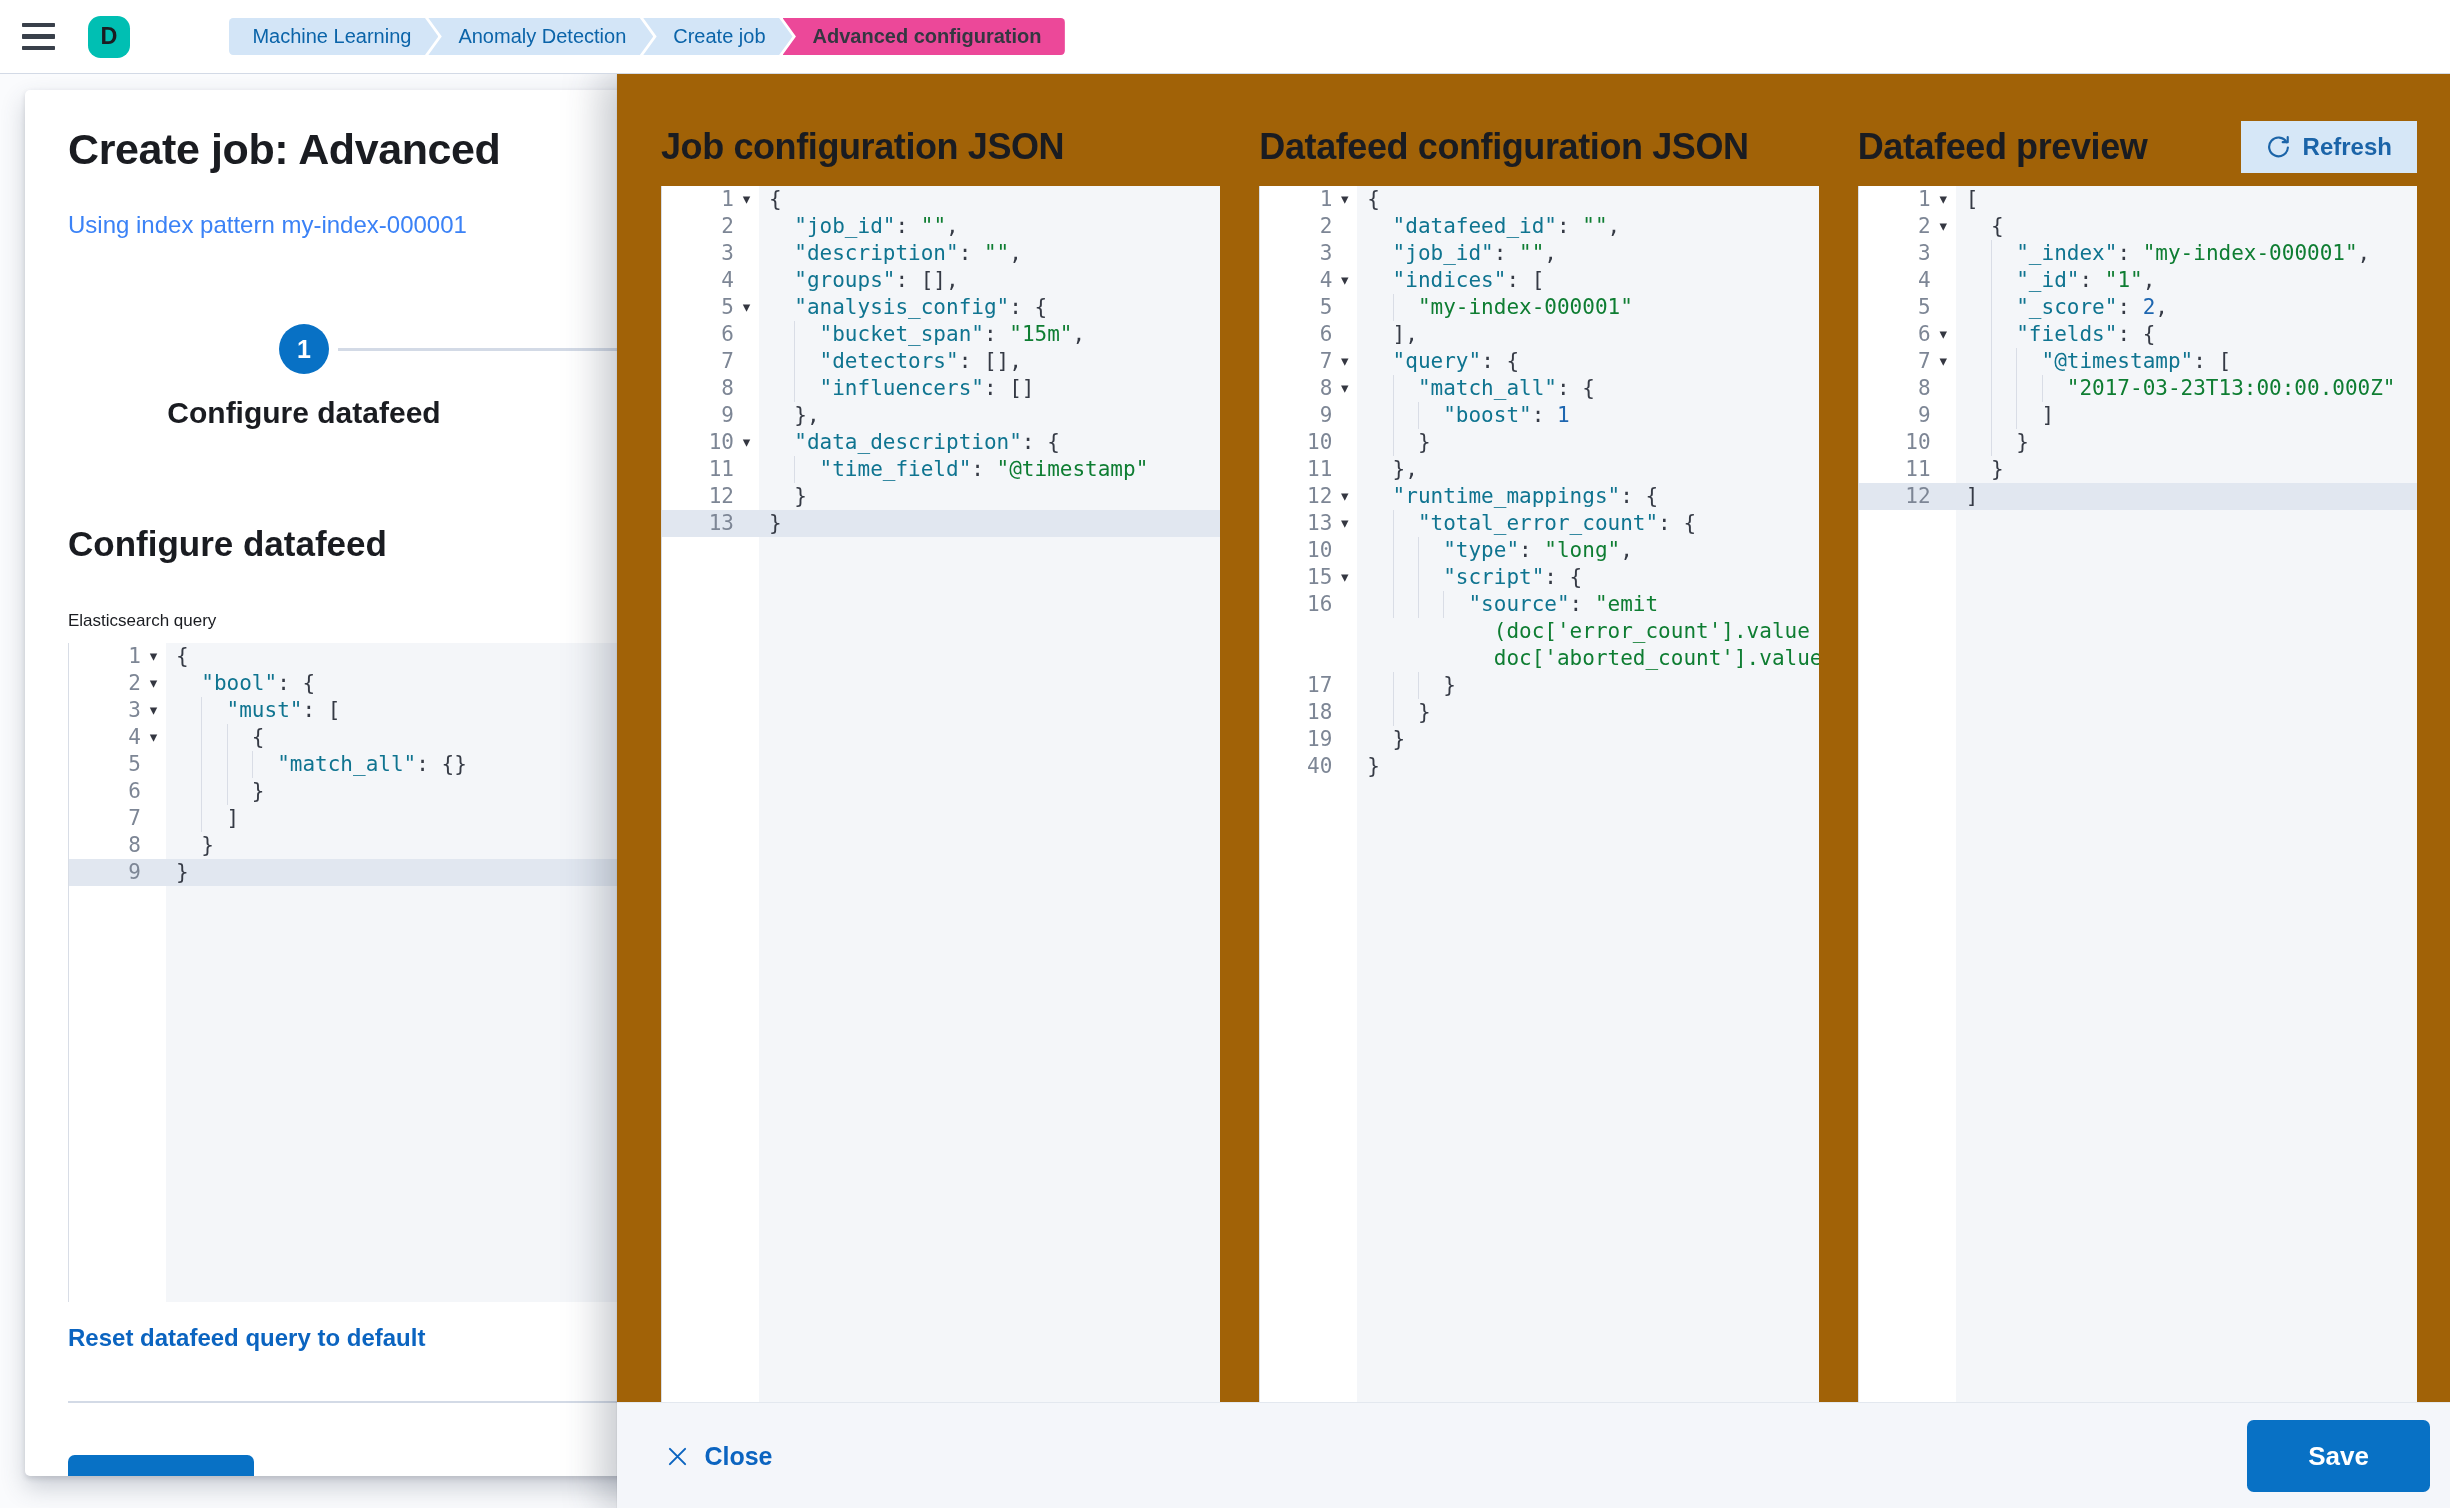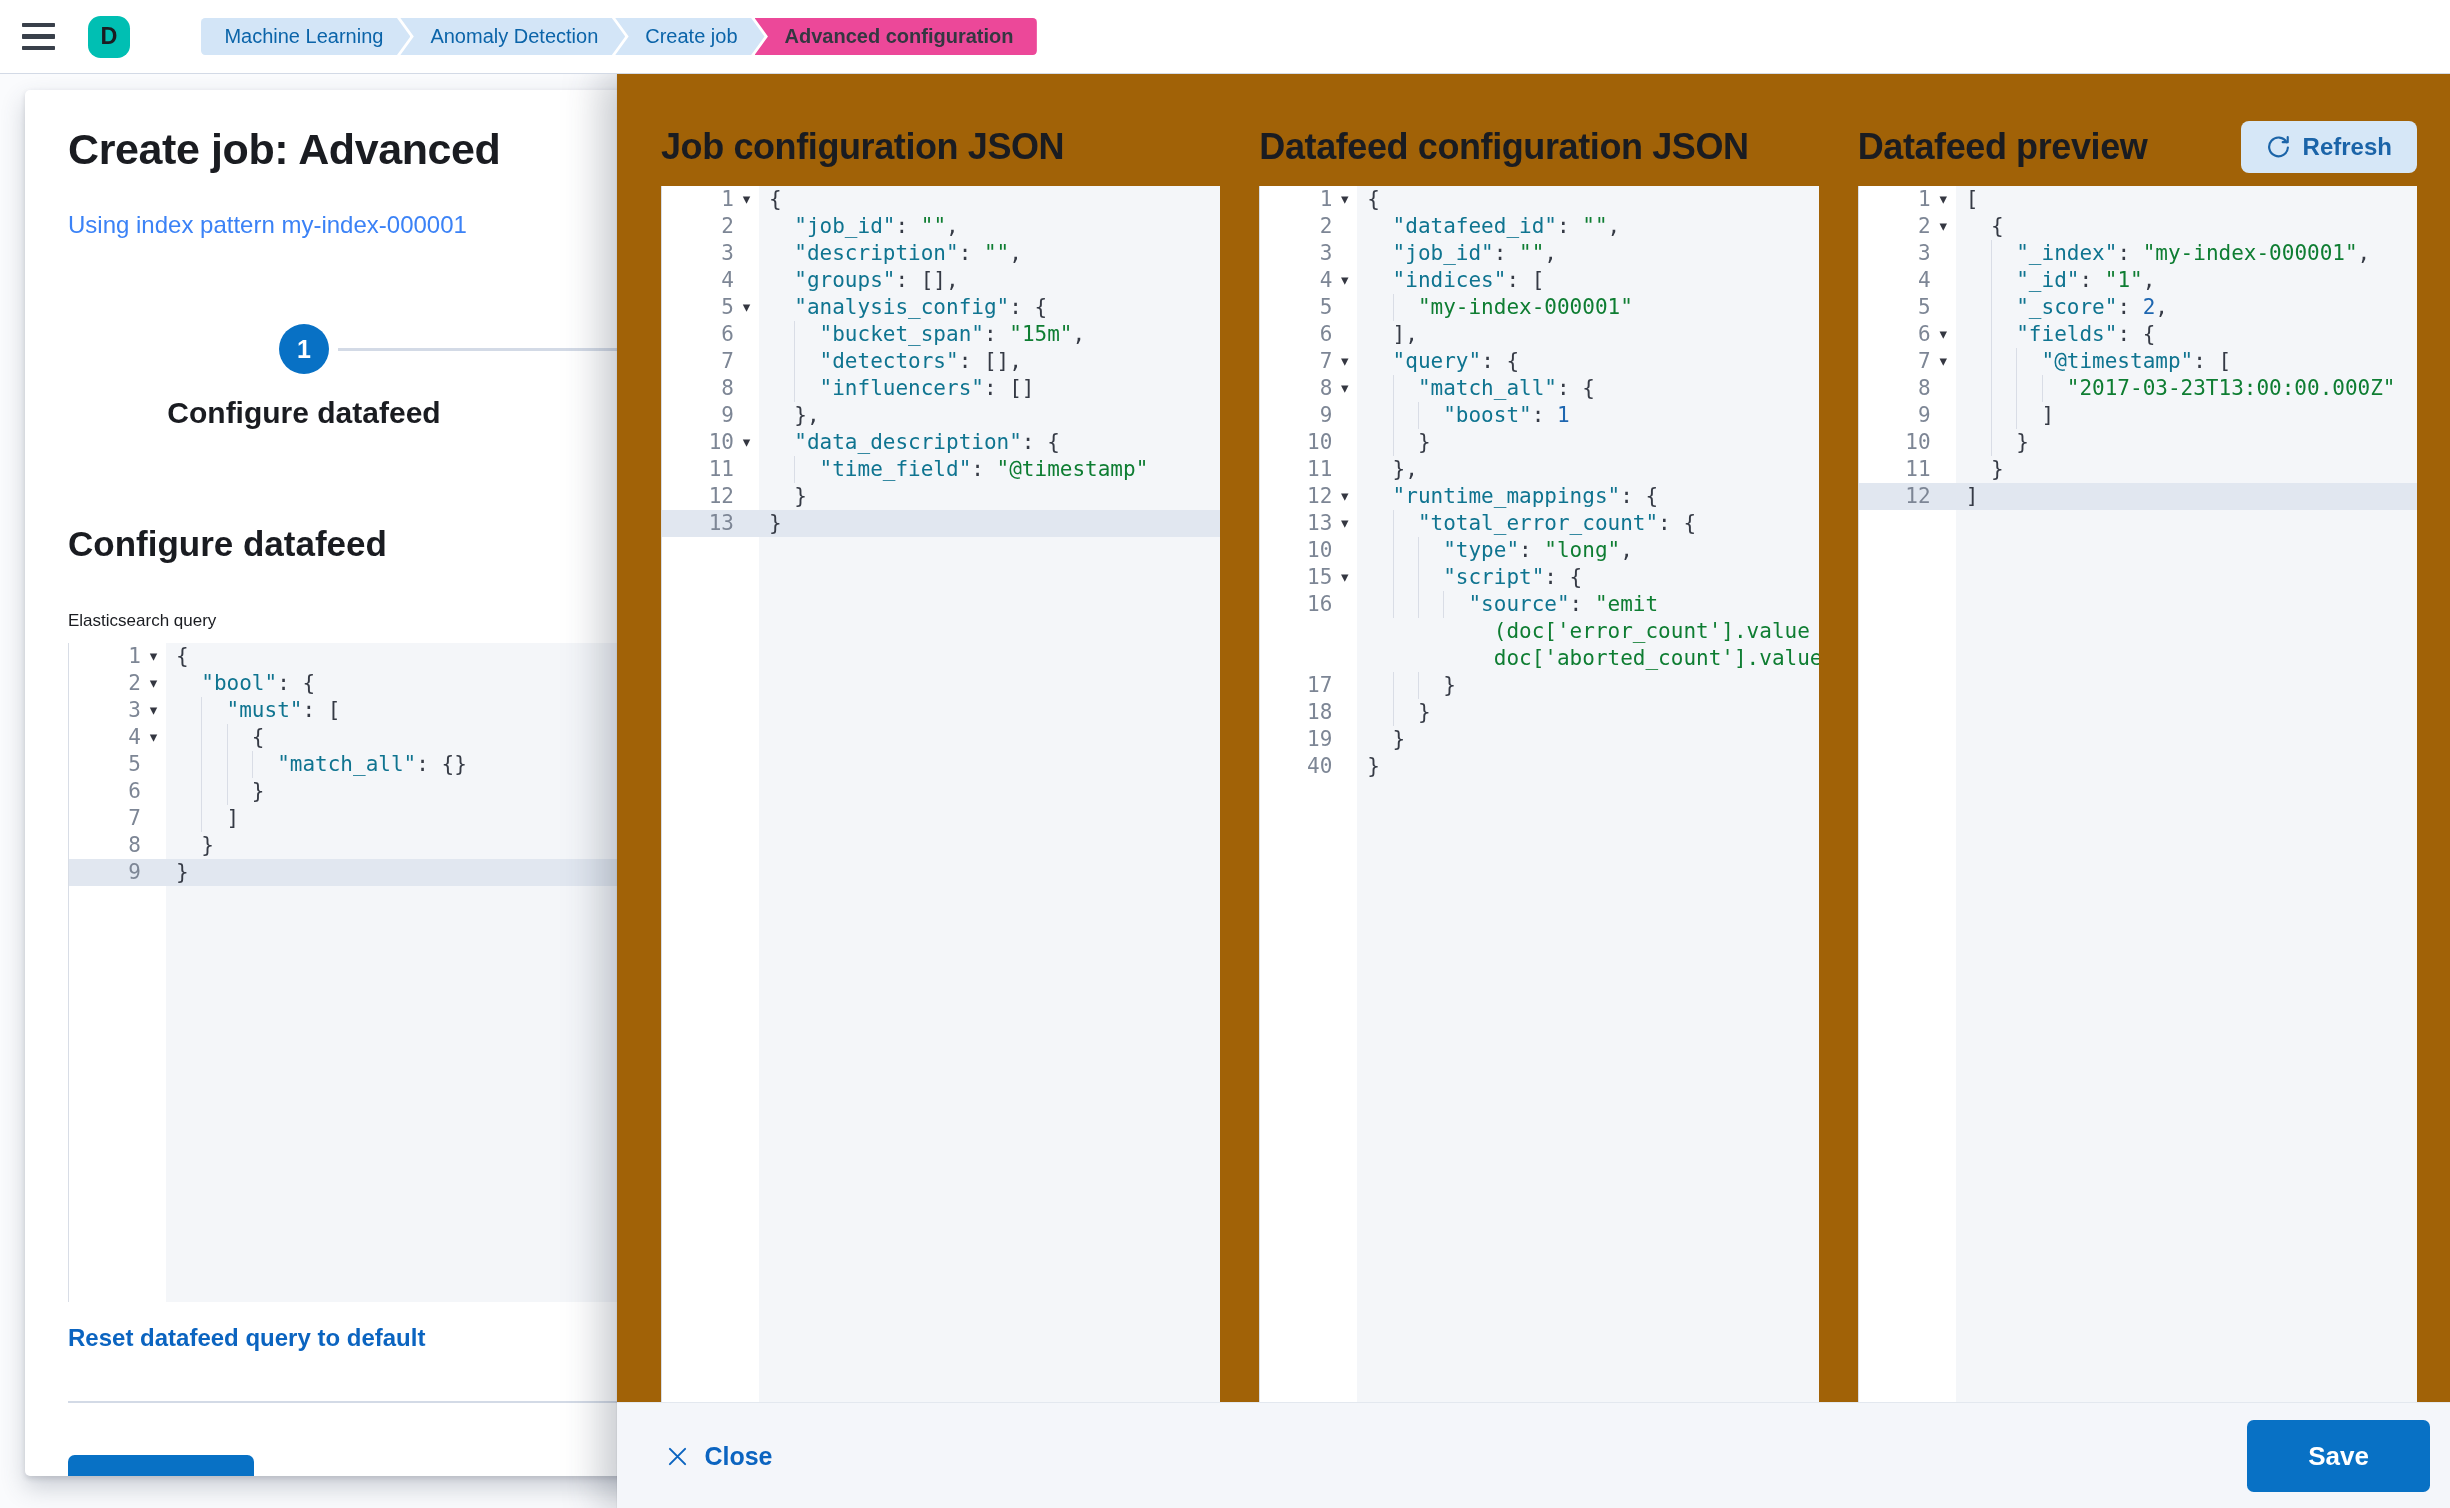--- a/index.html
+++ b/index.html
@@ -8,21 +8,21 @@
   #screen { position:relative; width:2450px; height:1509px; }
 
   
   .topbar { position:absolute; left:0; top:0; width:100%; height:74px; background:#fff;
     border-bottom:0.8px solid #d3dae6; display:flex; align-items:center; padding-left:22px; z-index:40; }
   .burger { width:33px; height:32px; display:flex; flex-direction:column; justify-content:space-between;
     padding:2.5px 0; cursor:pointer; }
   .burger span { display:block; height:4.2px; background:#39404a; border-radius:0.8px; }
   .avatar { width:42px; height:42px; border-radius:12.6px; background:#00bfb3; color:#1b1d22;
     font-weight:700; font-size:23.4px; display:flex; align-items:center; justify-content:center; margin-left:33px; }
-  .crumbs { display:flex; align-items:center; margin-left:31px;padding-left:40px; }
+  .crumbs { display:flex; align-items:center; margin-left:59px;padding-left:40px; }
   .crumb { position:relative; height:37px; display:flex; align-items:center; background:#d3e5f7; color:#0b64a9;
     font-size:20px; font-weight:500; padding:0 27px 0 30px; margin-left:-10px; white-space:nowrap;
     clip-path:polygon(0 0, calc(100% - 13.4px) 0, 100% 50%, calc(100% - 13.4px) 100%, 0 100%, 13.4px 50%); cursor:pointer; }
   .crumb.first { margin-left:0; border-radius:4.2px 0 0 4.2px; padding-left:23.4px;
     clip-path:polygon(0 0, calc(100% - 13.4px) 0, 100% 50%, calc(100% - 13.4px) 100%, 0 100%); }
   .crumb.current { background:#ec4899; color:#343741; font-weight:600; border-radius:0 4.2px 4.2px 0;
     padding-right:23.4px; cursor:default;
     clip-path:polygon(0 0, 100% 0, 100% 100%, 0 100%, 13.4px 50%); }
 
   
@@ -47,21 +47,21 @@
     justify-content:center; gap:13.4px; cursor:pointer; }
   .link { font-size:25px; font-weight:600; color:#0b64c0; cursor:pointer; }
 
   
   .flyout { position:absolute; left:617px; top:74px; right:0; bottom:0; background:#a16207; z-index:20;
     box-shadow:-15px 0 37px rgba(50,60,80,.28), -0.8px 0 0 rgba(0,0,0,.04); display:flex; flex-direction:column; }
   .fbody { flex:1; display:flex; gap:39px; padding:52px 33px 0 44px; overflow:hidden; }
   .col { flex:1; display:flex; flex-direction:column; min-width:0; }
   .colhead { height:60px; display:flex; align-items:flex-start; justify-content:space-between; }
   .coltitle { font-size:36px; font-weight:700; color:#1a1c21; letter-spacing:-0.4px; white-space:nowrap; }
-  .btn-refresh { margin-top:-5px; height:52px; padding:0 25px; border:none; border-radius:8px; background:#d6e7f7;
+  .btn-refresh { margin-top:-5px; height:52px; padding:0 25px; border:none; border-radius:0; background:#d6e7f7;
     color:#1b64a8; font-size:24px; font-weight:600; font-family:inherit; display:flex; align-items:center;
     gap:11.7px; cursor:pointer; flex:none; }
   .ffoot { flex:none; height:107px; background:#f4f6fa; border-top:0.8px solid #e3e8ef; display:flex;
     align-items:center; justify-content:space-between; padding:0 20px 0 47px; }
   .close-btn { display:flex; align-items:center; gap:13.4px; color:#0b64c0; font-size:25px; font-weight:600; cursor:pointer; }
   .save-btn { height:72px; min-width:183px; padding:0 33px; border:none; border-radius:6.7px; background:#0871c5;
     color:#fff; font-size:26px; font-weight:600; font-family:inherit; cursor:pointer; }
 
   
   .editor { border-left:1.7px solid #d8dde6; overflow:hidden; cursor:text;

